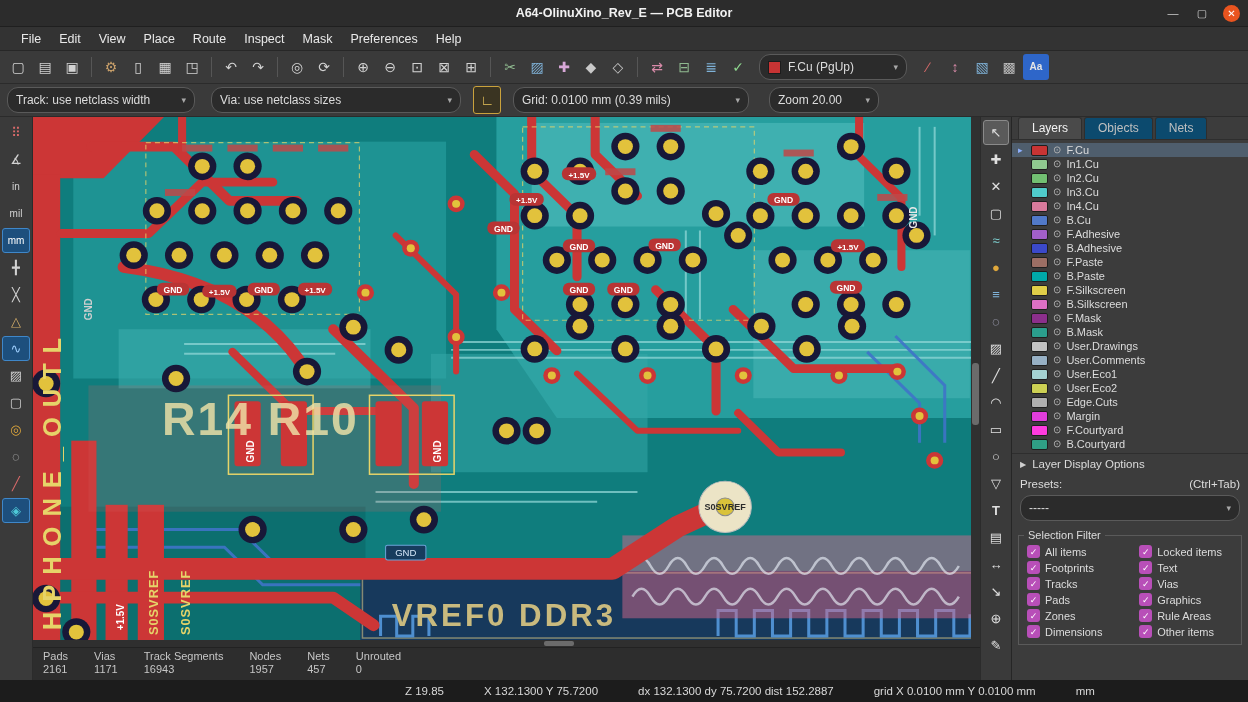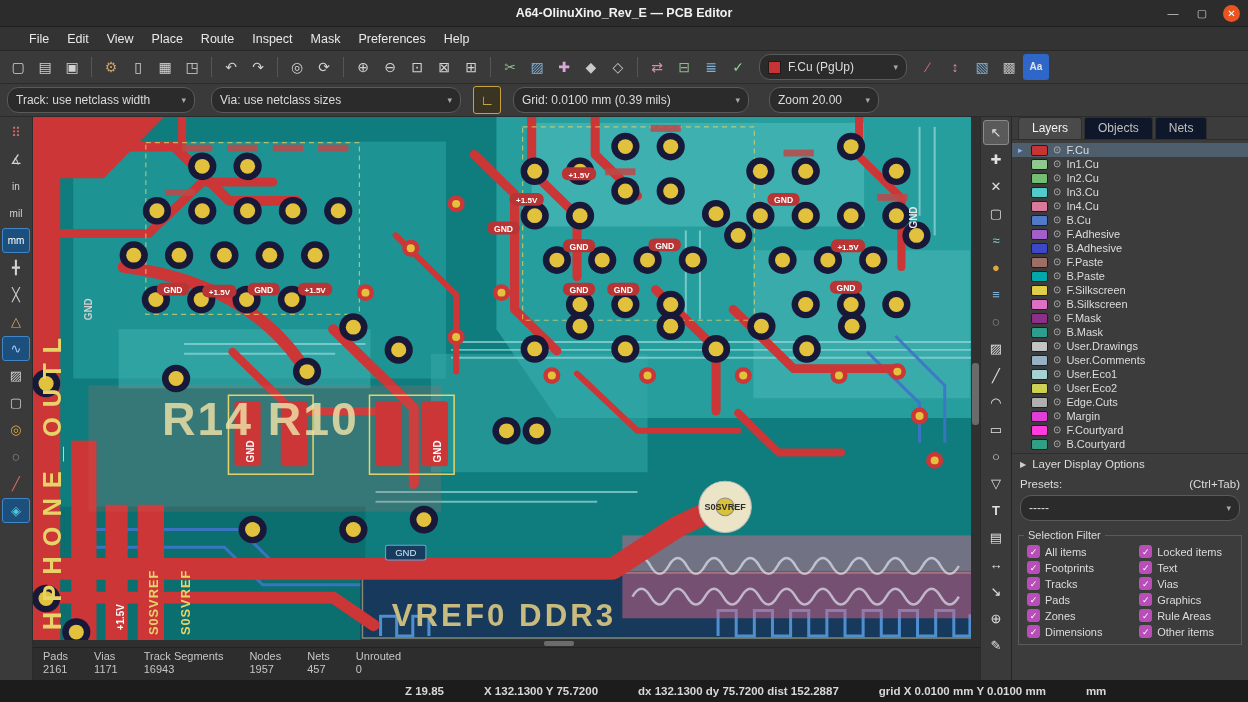--- a/index.html
+++ b/index.html
@@ -7,21 +7,21 @@
   .app{width:1248px;height:702px;display:flex;flex-direction:column;}
 
   
   .titlebar{flex:0 0 26px;background:#2c2c2c;position:relative;display:flex;align-items:center;justify-content:center;border-bottom:1px solid #1f1f1f;}
   .titlebar .title{color:#f2f2f2;font-size:12.5px;font-weight:bold;}
   .win-controls{position:absolute;right:8px;top:0;height:100%;display:flex;align-items:center;gap:13px;}
   .win-btn{color:#cfcfcf;font-size:11px;width:16px;text-align:center;cursor:default;}
   .win-close{width:17px;height:17px;border-radius:50%;background:#e9541f;color:#fff;display:flex;align-items:center;justify-content:center;font-size:10px;}
 
   
-  .menubar{flex:0 0 23px;background:#333333;display:flex;align-items:center;padding-left:20px;border-bottom:1px solid #272727;}
+  .menubar{flex:0 0 23px;background:#333333;display:flex;align-items:center;padding-left:12px;border-bottom:1px solid #272727;}
   .menu-item{color:#e9e9e9;font-size:12.5px;padding:3px 9px;}
 
   
   .toolbar{flex:0 0 32px;background:#3a3a3a;display:flex;align-items:center;padding:0 5px;border-bottom:1px solid #2b2b2b;}
   .tb-group{display:flex;align-items:center;gap:1px;}
   .tb-btn{width:26px;height:26px;display:flex;align-items:center;justify-content:center;border-radius:3px;color:#d2d2d2;}
   .tb-btn .glyph{font-size:14px;line-height:1;}
   .tb-btn .glyph.txt{font-size:10px;font-weight:bold;}
   .tb-btn.active{background:#2e66c9;color:#e5e5e5;}
   .tb-sep{width:1px;height:20px;background:#565656;margin:0 5px;display:inline-block;}
@@ -54,27 +54,27 @@
   .vscroll{position:absolute;right:0;top:0;bottom:0;width:9px;background:#303030;}
   .vthumb{position:absolute;right:1px;top:47%;width:7px;height:62px;background:#6b6b6b;border-radius:3px;}
   .hscroll{flex:0 0 7px;background:#2f2f2f;position:relative;}
   .hthumb{position:absolute;left:54%;top:1px;width:30px;height:5px;background:#6b6b6b;border-radius:2px;}
 
   
   .stats-bar{flex:0 0 30px;background:#2d2d2d;display:flex;gap:26px;padding:2px 0 0 10px;border-top:1px solid #222;}
   .stat{display:flex;flex-direction:column;line-height:13px;white-space:nowrap;}
   .stat-label{color:#c6c6c6;font-size:11px;}
   .stat-value{color:#c6c6c6;font-size:11px;}
-  .coord-bar{flex:0 0 22px;background:#1c1c1c;color:#d8d8d8;font-size:11.5px;display:flex;align-items:center;gap:40px;padding-left:405px;white-space:nowrap;font-weight:bold;}
+  .coord-bar{flex:0 0 22px;background:#1c1c1c;color:#d8d8d8;font-size:11.5px;display:flex;align-items:center;gap:40px;padding-left:405px;white-space:nowrap;}
 
   
   .right-panel{flex:0 0 236px;background:#3c3c3c;border-left:1px solid #262626;display:flex;flex-direction:column;color:#dcdcdc;overflow:hidden;}
   .panel-title{padding:3px 8px 2px;font-size:12px;}
   .tabs{display:flex;gap:2px;padding:0 6px;border-bottom:1px solid #2e2e2e;}
-  .tab{padding:3px 13px 4px;background:#0f172a;border:1px solid #2e2e2e;border-bottom:none;border-radius:3px 3px 0 0;color:#c0c0c0;font-size:12px;}
+  .tab{padding:3px 13px 4px;background:#0c4a6e;border:1px solid #2e2e2e;border-bottom:none;border-radius:3px 3px 0 0;color:#c0c0c0;font-size:12px;}
   .tab.active{background:#4a4a4a;color:#f2f2f2;}
   .layer-list{padding:3px 0 2px;}
   .layer-row{display:flex;align-items:center;height:14px;padding:0 4px 0 6px;gap:5px;}
   .layer-row.selected{background:#4f5e6d;}
   .sel-arrow{width:8px;color:#8fb0ff;font-size:9px;visibility:hidden;line-height:1;}
   .layer-row.selected .sel-arrow{visibility:visible;}
   .layer-swatch{width:15px;height:9px;border:1px solid #1e1e1e;border-radius:2px;flex:0 0 15px;}
   .eye{font-size:10px;color:#b5b5b5;line-height:1;}
   .layer-name{font-size:11px;}
   .ldo-row{display:flex;align-items:center;gap:6px;padding:4px 8px;border-top:1px solid #2e2e2e;font-size:11.5px;}

